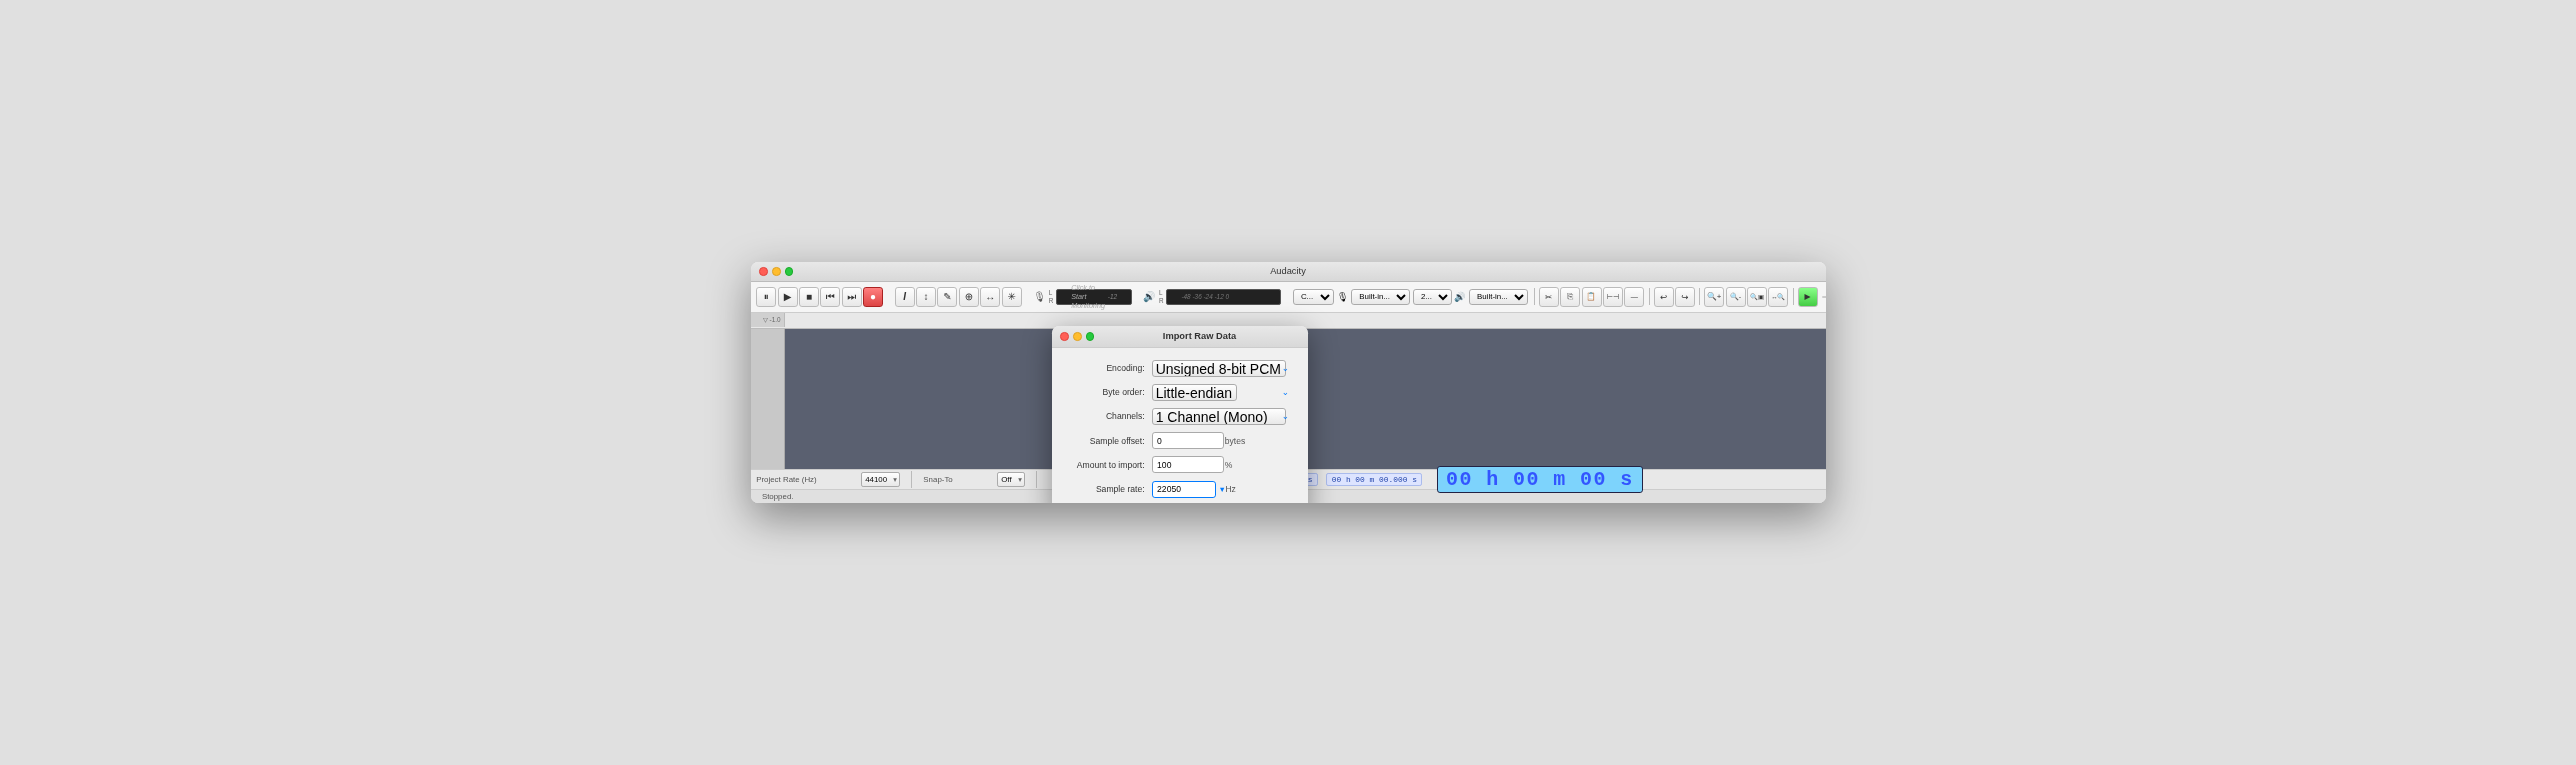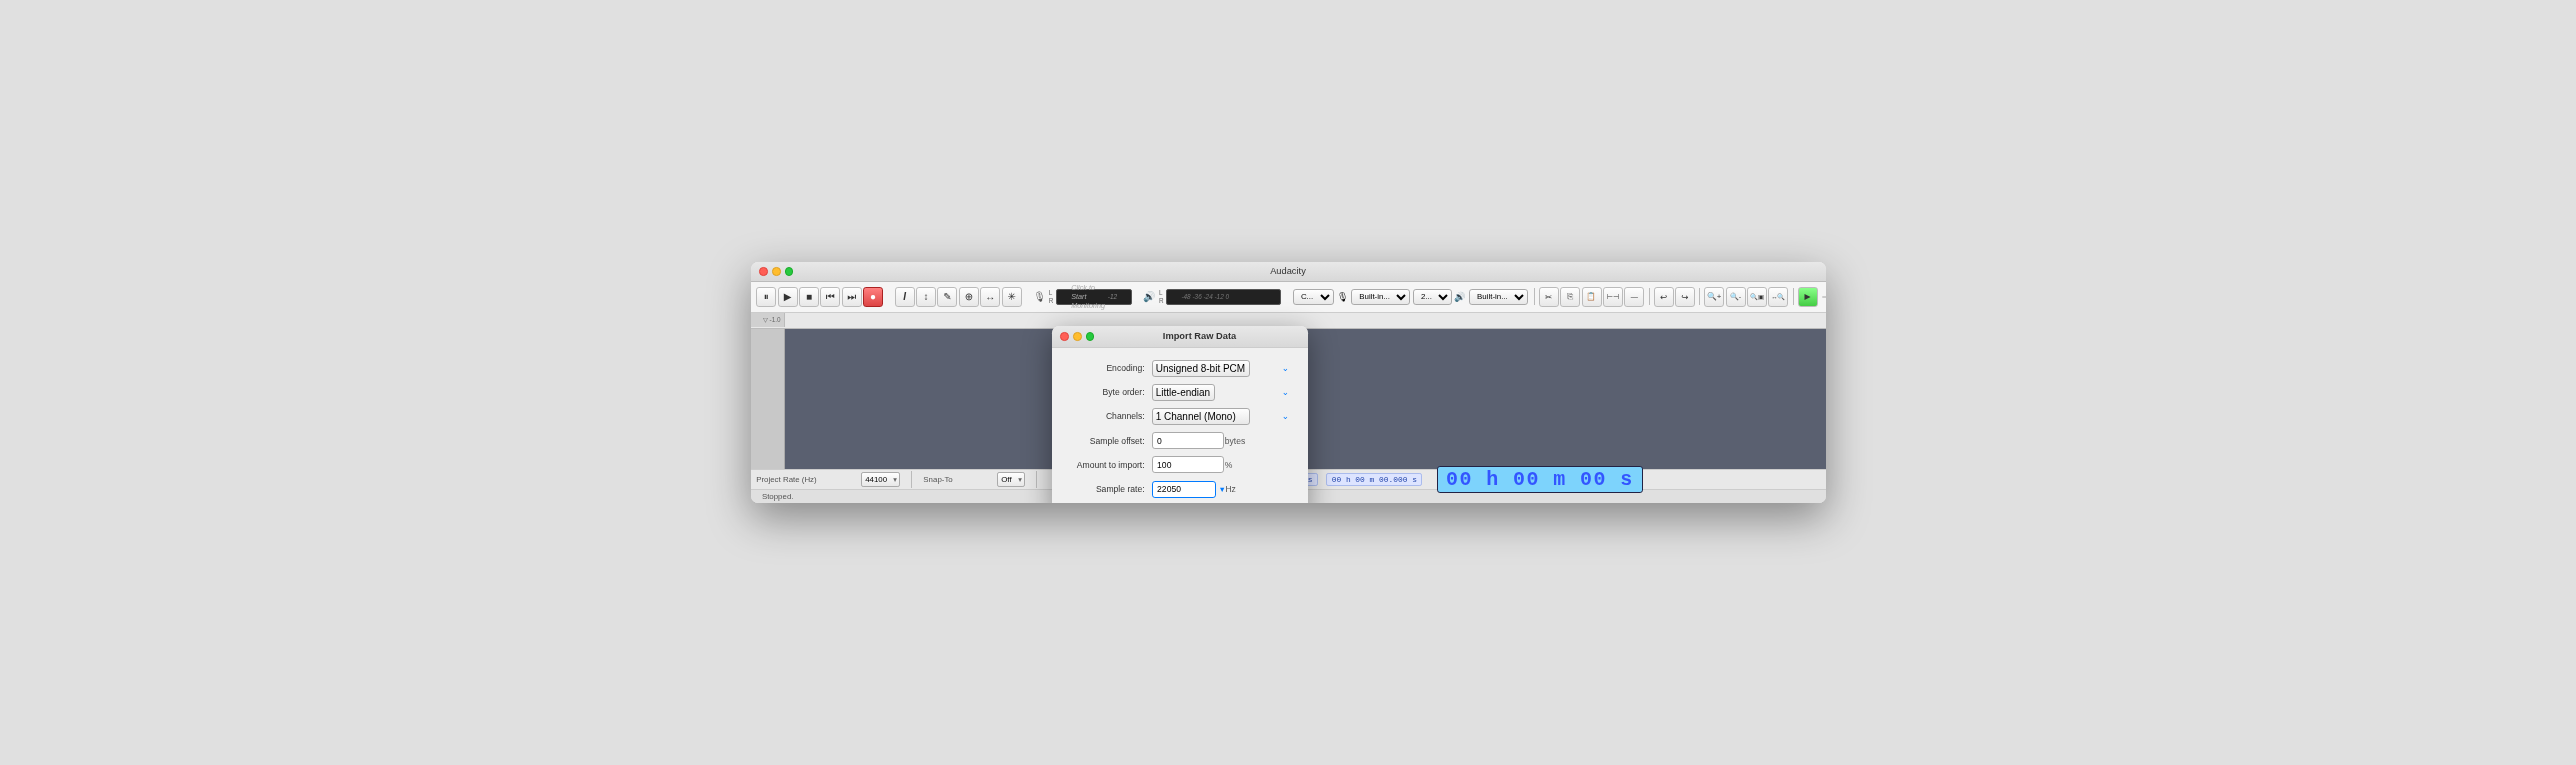--- a/index.html
+++ b/index.html
@@ -278,21 +278,21 @@
       color: #333;
       text-align: right;
       padding-right: 7.2px;
     }
     .form-select {
       flex: 1;
       height: 17px;
       border: 0.7px solid #aaa;
       border-radius: 2.9px;
       background: linear-gradient(to bottom, #fefefe, #e8e8e8);
-      font-size: 10px;
+      font-size: 14px;
       padding: 0 2.9px;
       cursor: pointer;
       appearance: none;
       -webkit-appearance: none;
     }
     .form-select-wrapper {
       flex: 1;
       position: relative;
     }
     .form-select-wrapper::after {

